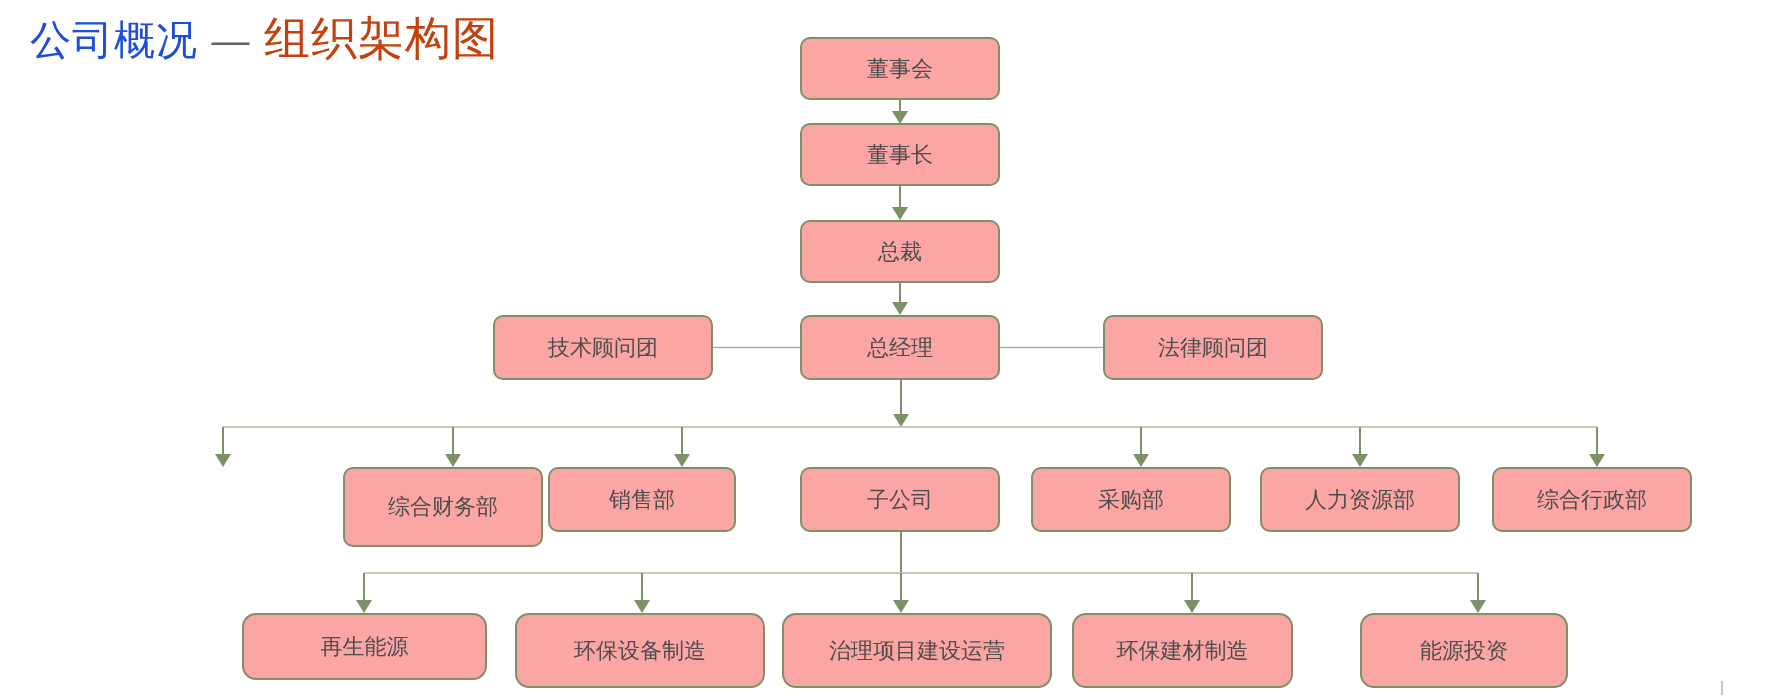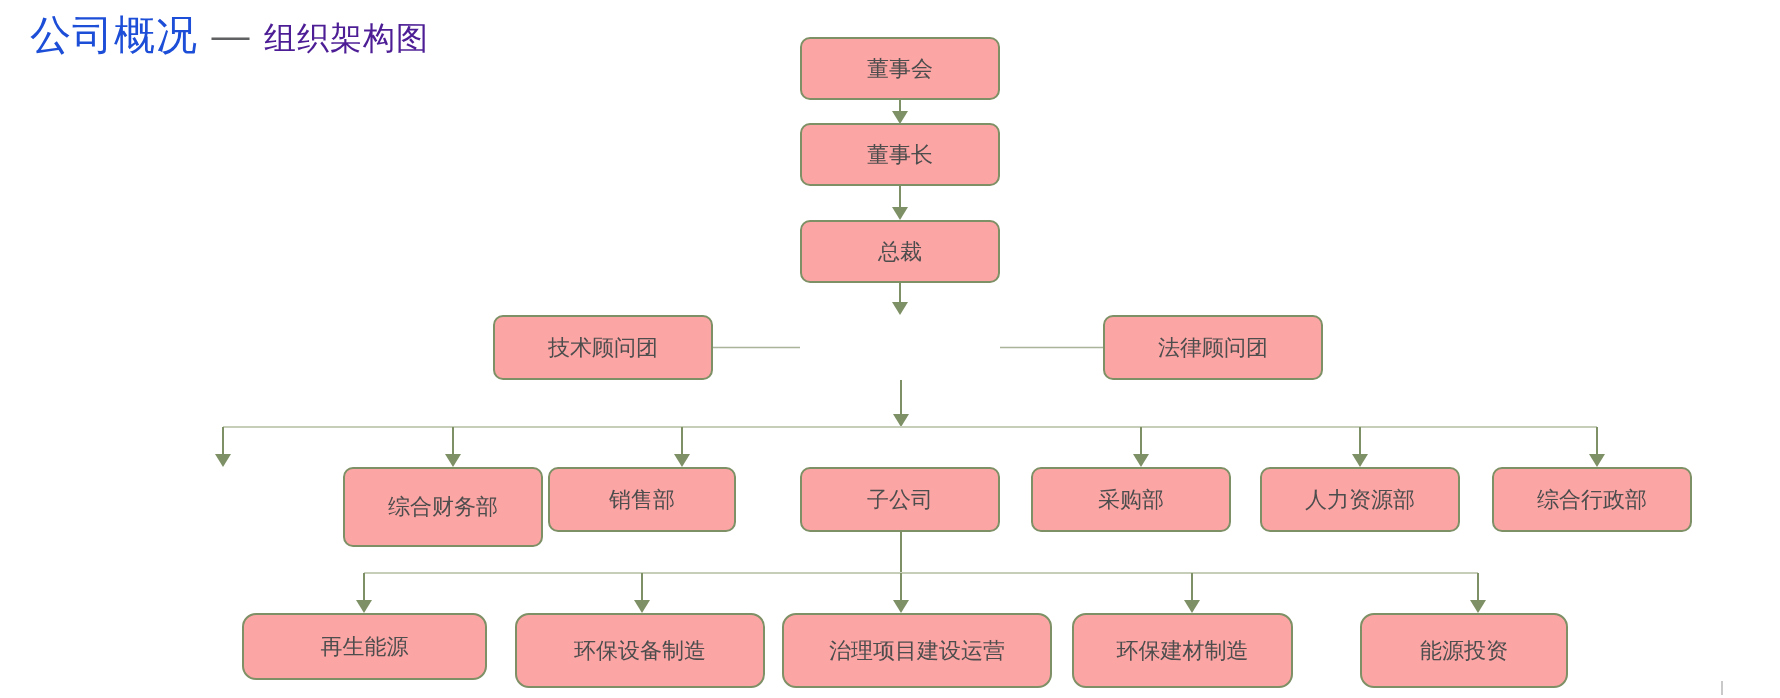--- a/index.html
+++ b/index.html
@@ -27,23 +27,23 @@
     font-weight: normal;
     color: #1d4ed8;
   }
   .title-sep {
     font-size: 38px;
     font-weight: 400;
     color: #606163;
     margin: 0 8px;
   }
   .title-sub {
-    font-size: 32px;
+    font-size: 46px;
     font-weight: 400;
-    color: #4c1d95;
+    color: #c2410c;
   }
   svg.wires {
     position: absolute;
     left: 0;
     top: 0;
     width: 1780px;
     height: 698px;
   }
   .al   { stroke: #7e9065; stroke-width: 2; fill: none; }
   .adv  { stroke: #a9b49a; stroke-width: 1.5; fill: none; }
@@ -177,20 +177,23 @@
   </div>
 
   <div class="node" style="left:800px;top:123px;width:200px;height:63px">
     <span>董事长</span>
   </div>
 
   <div class="node" style="left:800px;top:220px;width:200px;height:63px">
     <span>总裁</span>
   </div>
 
+  <div class="node" style="left:800px;top:315px;width:200px;height:65px">
+    <span>总经理</span>
+  </div>
 
   <div class="node" style="left:493px;top:315px;width:220px;height:65px">
     <span>技术顾问团</span>
   </div>
 
   <div class="node" style="left:1103px;top:315px;width:220px;height:65px">
     <span>法律顾问团</span>
   </div>
 
   <div class="node" style="left:343px;top:467px;width:200px;height:80px">

